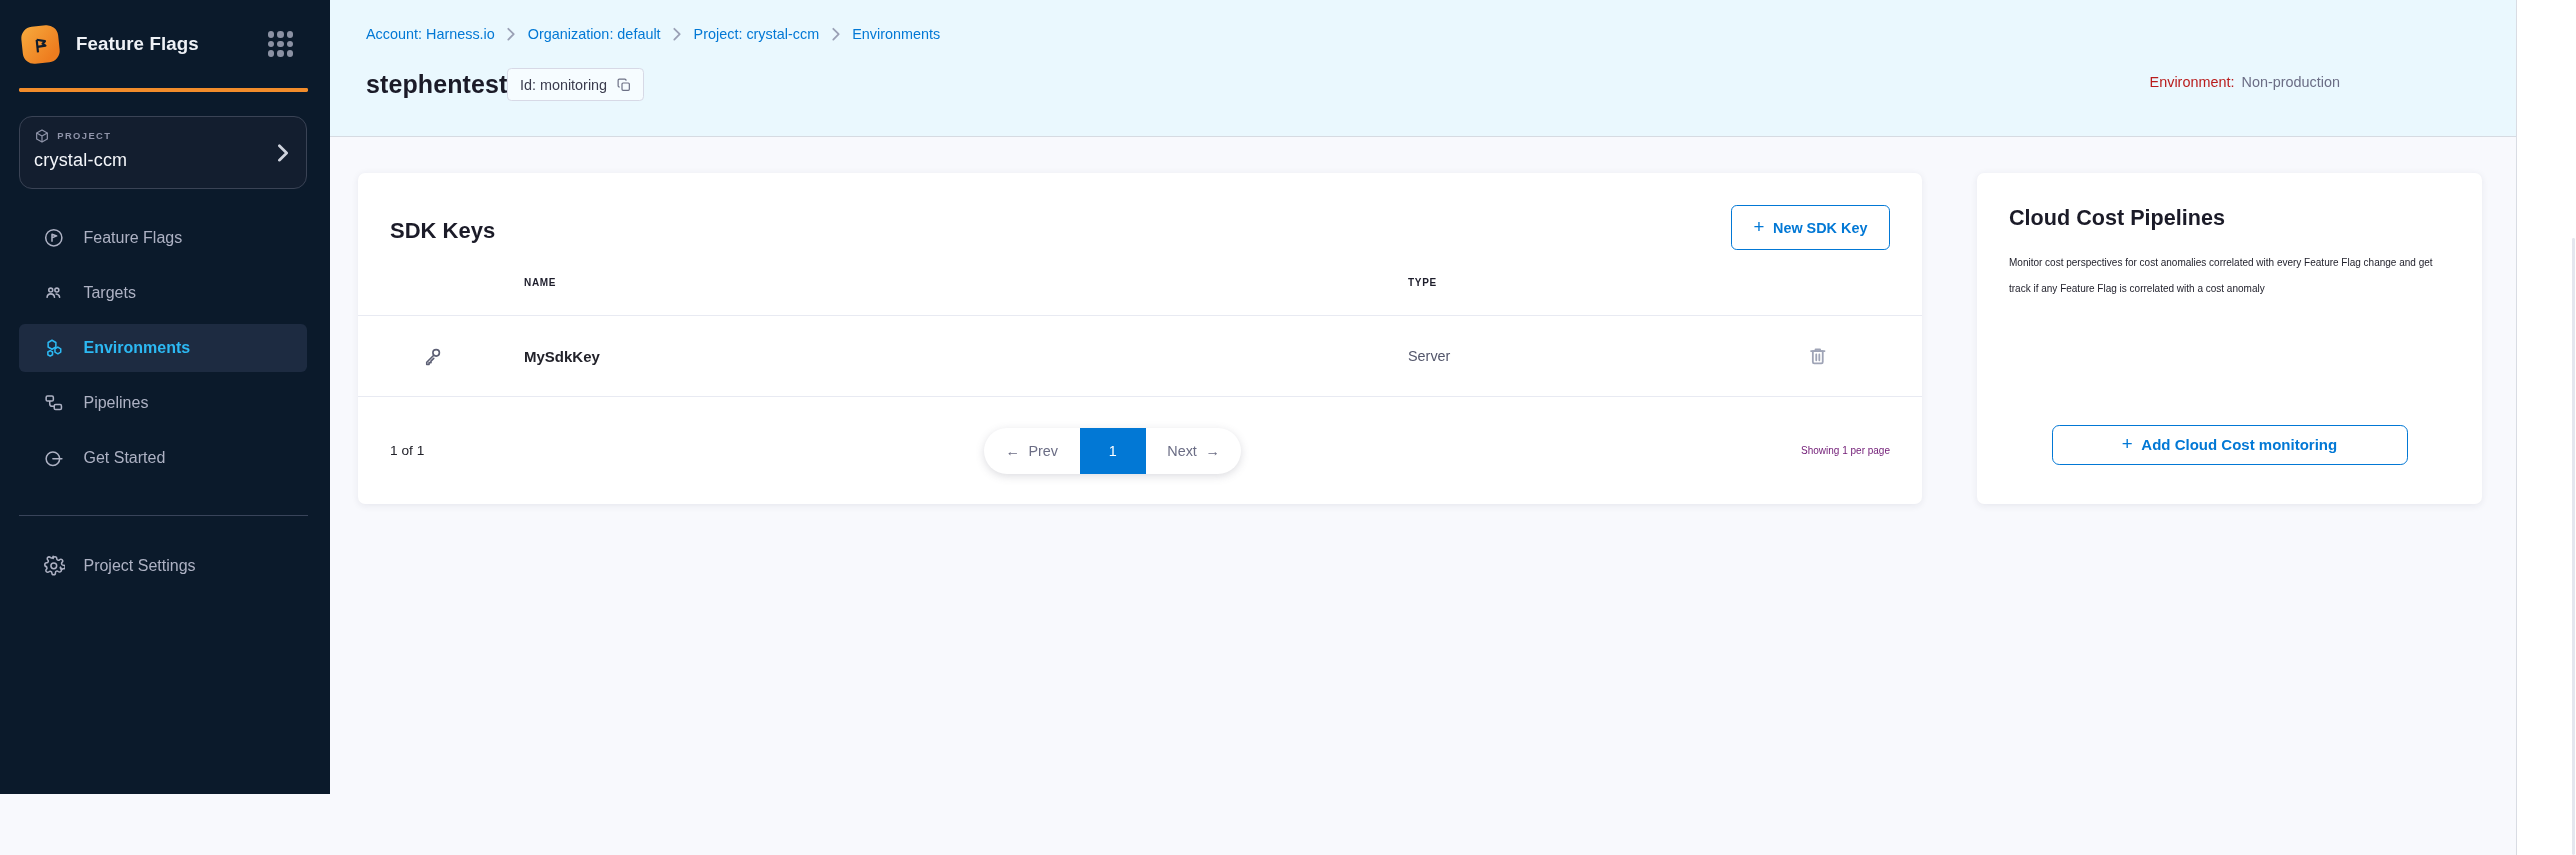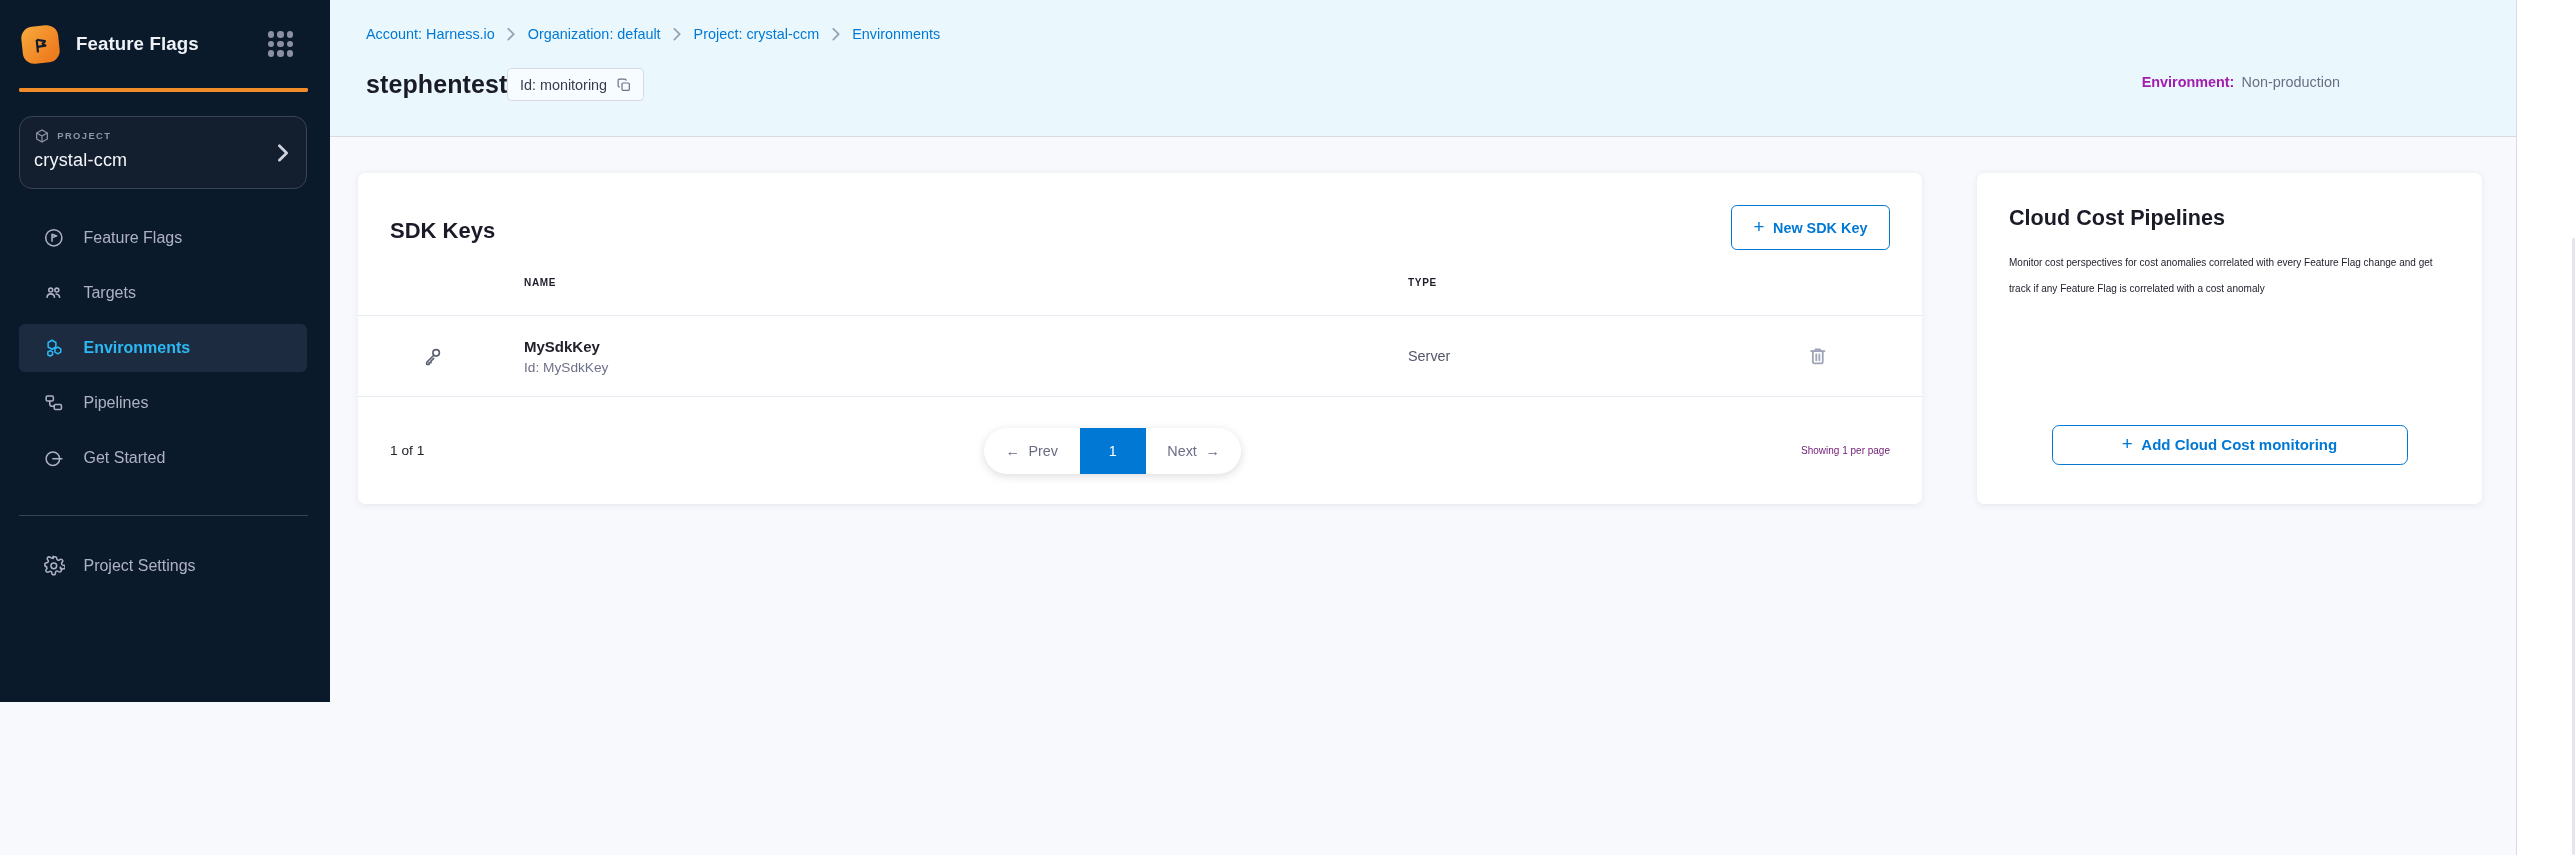--- a/index.html
+++ b/index.html
@@ -1,21 +1,21 @@
 <!DOCTYPE html>
 <html style="font-size:11.5px"><head>
 <meta charset="utf-8">
 <style>
   * { margin:0; padding:0; box-sizing:border-box; }
   html,body { width:2576px; height:855px; overflow:hidden; }
   body { font-family:"Liberation Sans", sans-serif; background:#f8f9fd; }
   .page { display:flex; width:2576px; height:855px; }
 
   
-  .sidebar { width:330px; height:702px; background:#0b1a2b; flex:0 0 330px; position:relative; }
+  .sidebar { width:330px; height:794px; background:#0b1a2b; flex:0 0 330px; position:relative; }
   .side-head { height:88px; display:flex; align-items:center; padding:0 37px 0 21.6px; gap:17.3px; }
   .logo-badge { width:37px; height:37px; border-radius:11.5px; background:linear-gradient(135deg,#f7ab3e 0%,#ee7d1f 80%); transform:rotate(-6deg); display:flex; align-items:center; justify-content:center; flex:0 0 37px; }
   .product-title { flex:1; color:#eef1f6; font-size:18.7px; font-weight:700; letter-spacing:0.1px; white-space:nowrap; }
   .grid-icon { display:grid; grid-template-columns:repeat(3,6.5px); grid-template-rows:repeat(3,6.5px); gap:2.9px; cursor:pointer; }
   .grid-icon i { width:6.5px; height:6.5px; border-radius:50%; background:#8b91a3; }
   .orange-bar { height:3.6px; background:#f28c2b; margin:0 21.6px 0 18.7px; border-radius:1.4px; }
 
   .project-card { margin:24.5px 23px 0 18.7px; height:73px; background:#131e2f; border:1.1px solid #3a4355; border-radius:13px; padding:10.8px 43px 10.8px 14.4px; position:relative; cursor:pointer; }
   .project-row1 { display:flex; align-items:center; gap:7.2px; }
   .project-label { color:#8f94a9; font-size:9.4px; font-weight:700; letter-spacing:1.4px; }
@@ -32,21 +32,21 @@
   
   .content { width:2186px; flex:0 0 2186px; display:flex; flex-direction:column; position:relative; }
   .page-header { height:137px; background:#eaf8fe; border-bottom:0.7px solid #d6dbe2; padding:26px 0 0 36px; position:relative; }
   .breadcrumb { display:flex; align-items:center; gap:11.5px; font-size:14.4px; }
   .crumb { color:#0278d5; cursor:pointer; white-space:nowrap; }
   .crumb-sep { color:#9aa0b5; display:flex; align-items:center; }
   .title-row { display:flex; align-items:center; margin-top:26px; gap:0; }
   .page-title { font-size:25px; font-weight:700; color:#1b1b28; letter-spacing:0.1px; }
   .id-chip { display:flex; align-items:center; gap:8.6px; height:33px; padding:0 11.5px; border:1.1px solid #d7d9e6; border-radius:4.3px; background:rgba(255,255,255,.55); font-size:14.4px; color:#3b3c4e; }
   .env-block { position:absolute; top:74px; right:176px; font-size:14.4px; display:flex; gap:7.2px; align-items:baseline; }
-  .env-label { color:#a21caf; font-weight:700; }
+  .env-label { color:#b91c1c; font-weight:400; }
   .env-value { color:#6b6d85; }
 
   .main { flex:1; background:#f8f9fd; position:relative; }
   .card { position:absolute; top:36px; background:#ffffff; border-radius:7.2px; box-shadow:0 1.4px 7.2px rgba(40,41,61,.08); }
 
   
   .sdk-card { left:28px; width:1564px; height:331px; display:flex; flex-direction:column; }
   .sdk-head { display:flex; justify-content:space-between; align-items:flex-start; padding:32px 32px 0 32px; }
   .sdk-title { font-size:22px; font-weight:700; color:#1b1b28; margin-top:13px; }
   .btn-outline { display:flex; align-items:center; gap:8.6px; height:45px; padding:0 21.6px; border:1.4px solid #0278d5; border-radius:5.8px; background:#fff; color:#0278d5; font-size:14.4px; font-weight:700; cursor:pointer; }
@@ -237,21 +237,20 @@
         </div>
         <div class="tbl-grid tbl-row">
           <div class="cell-icon">
             <svg width="23" height="23" viewBox="0 0 24 24" fill="none" stroke="#5c5f74" stroke-width="1.7" stroke-linecap="round" stroke-linejoin="round">
                 <circle cx="15.8" cy="8.2" r="3.4"></circle>
                 <path d="M13.3 10.7 6 18v2.4h2.4v-2h2v-1.6l2.9-2.9"></path>
               </svg>
           </div>
           <div class="cell-name">
             <div class="nm">MySdkKey</div>
-            <div class="sub">Id: MySdkKey</div>
           </div>
           <div class="cell-type">Server</div>
           <div class="cell-actions">
             <svg width="21.6" height="21.6" viewBox="0 0 24 24" fill="none" stroke="#9fa4b6" stroke-width="2" stroke-linecap="round" stroke-linejoin="round">
                 <path d="M4.5 6.8h15"></path>
                 <path d="M9.5 6.8V4.8h5v2"></path>
                 <path d="M6.5 6.8h11V19a1.5 1.5 0 0 1-1.5 1.5H8A1.5 1.5 0 0 1 6.5 19z"></path>
                 <path d="M10.3 10.5v6.5M13.7 10.5v6.5"></path>
               </svg>
           </div>

